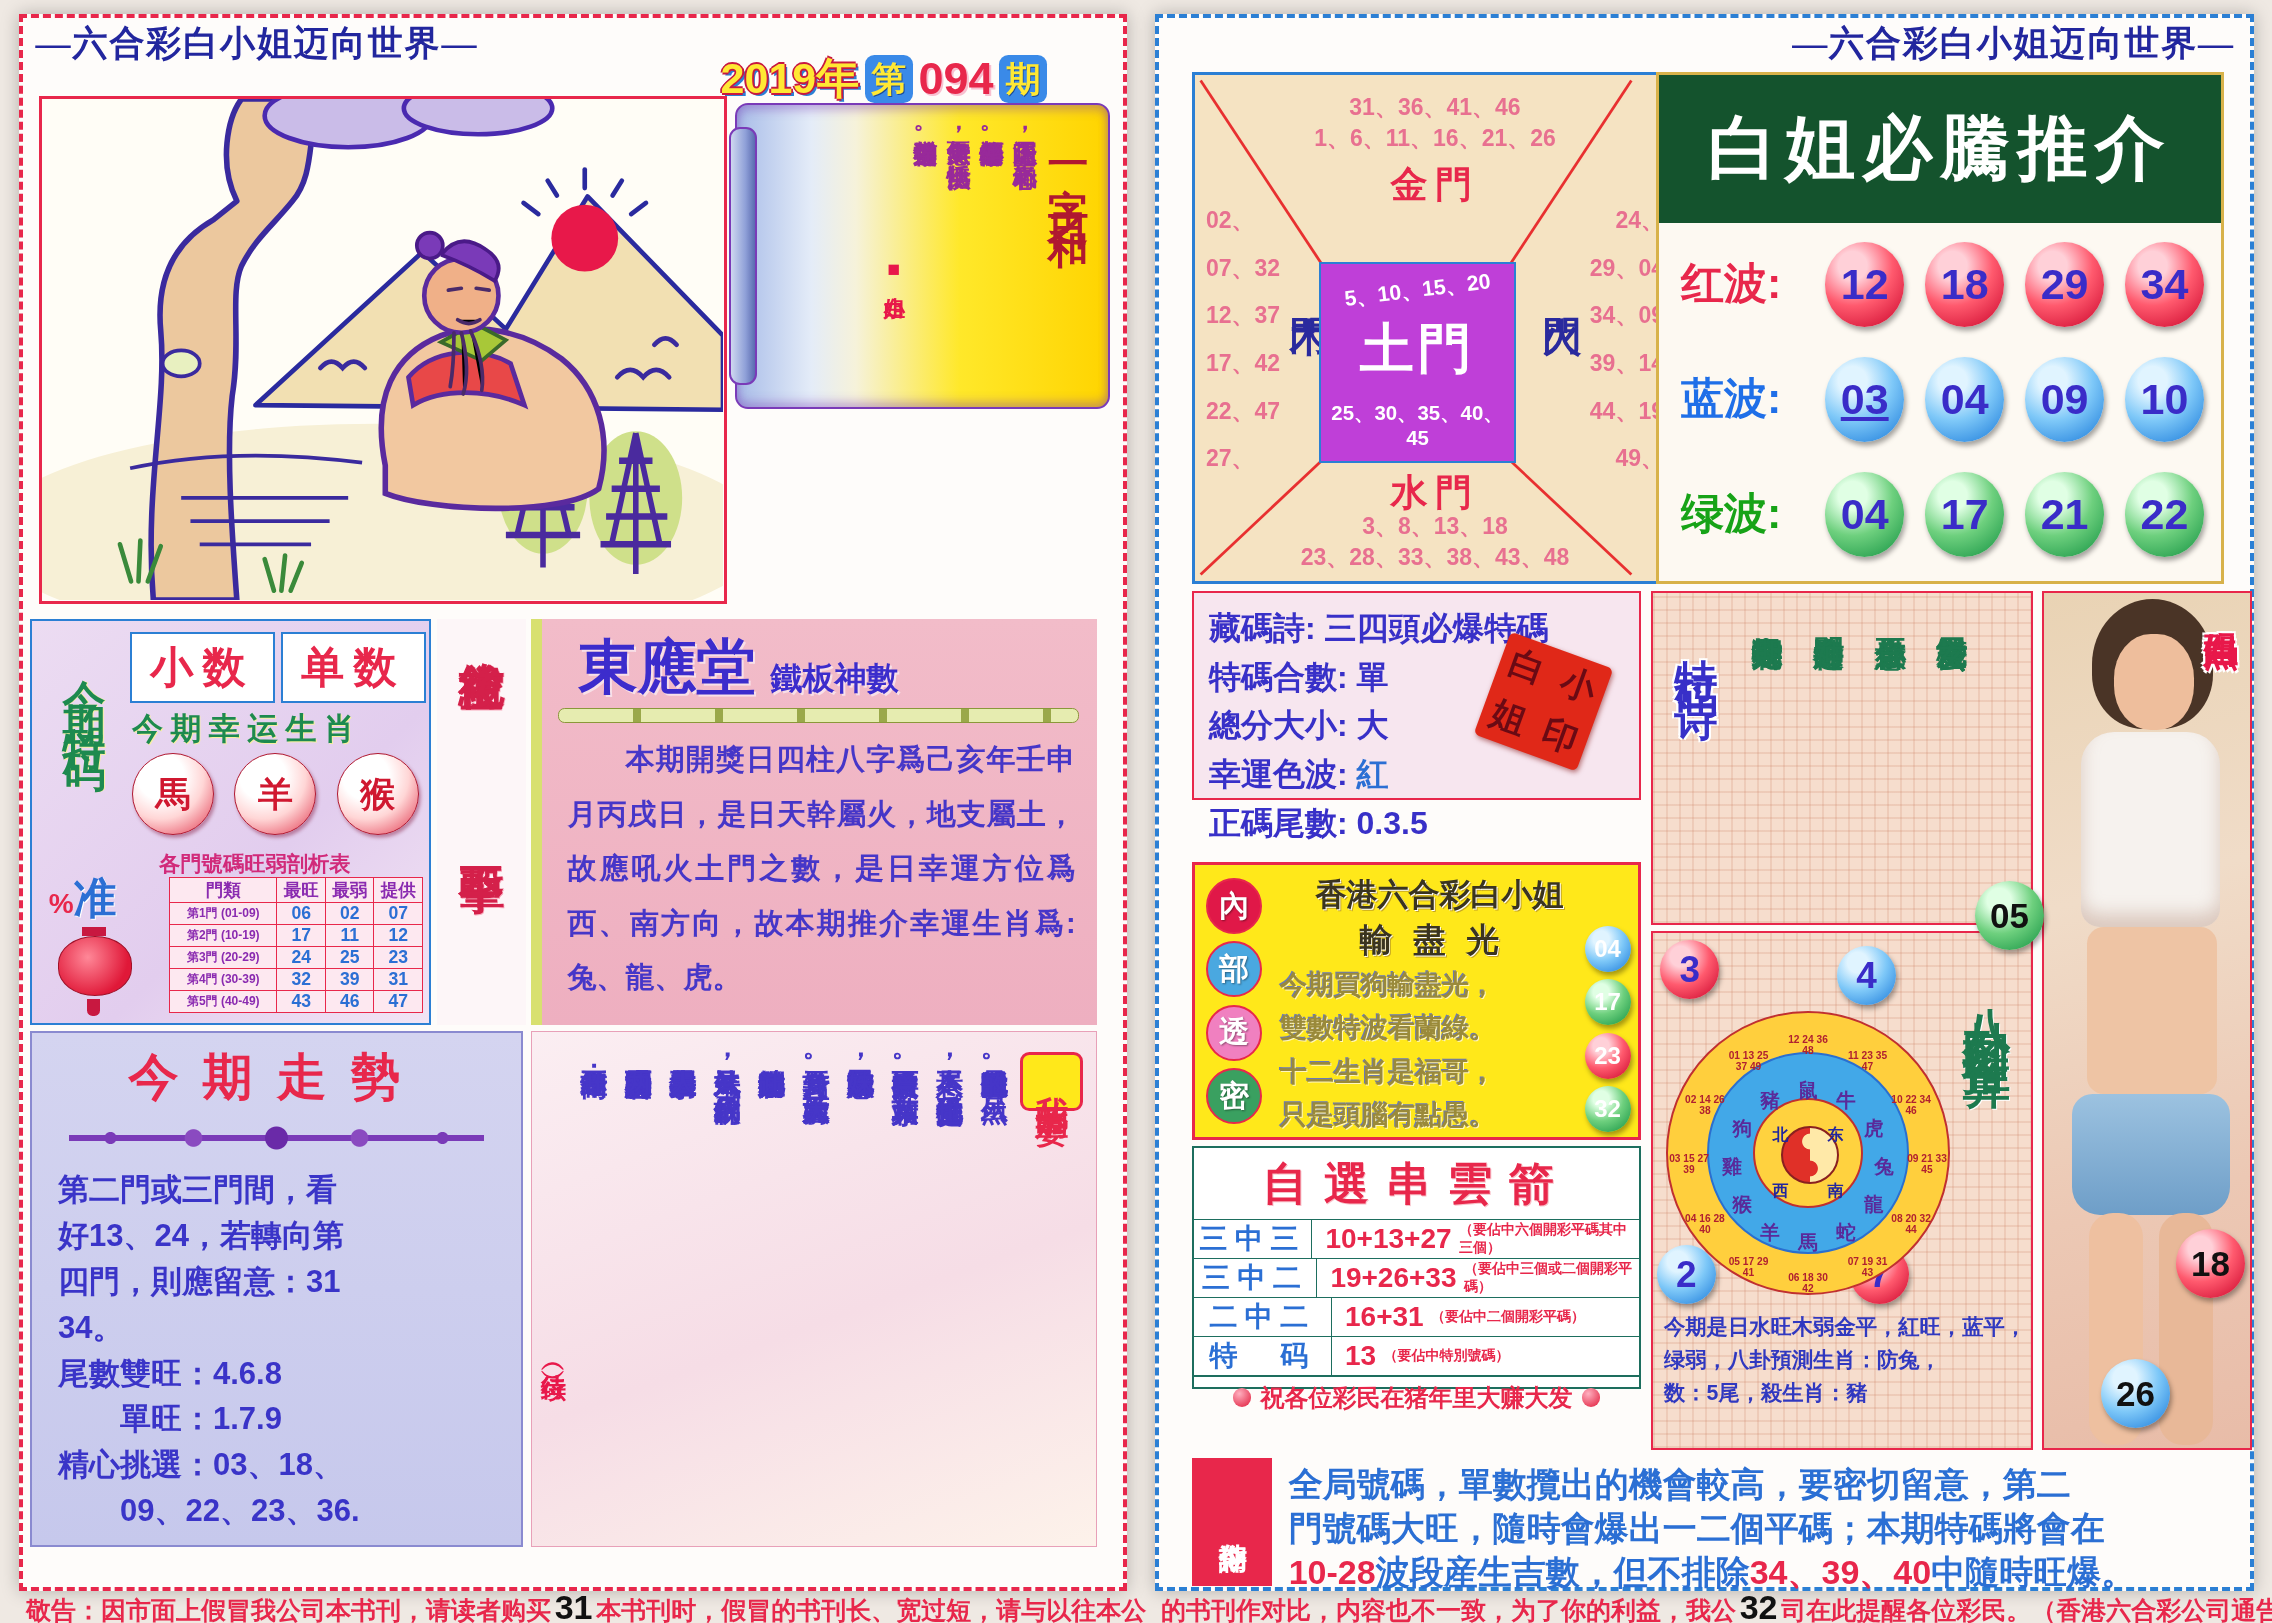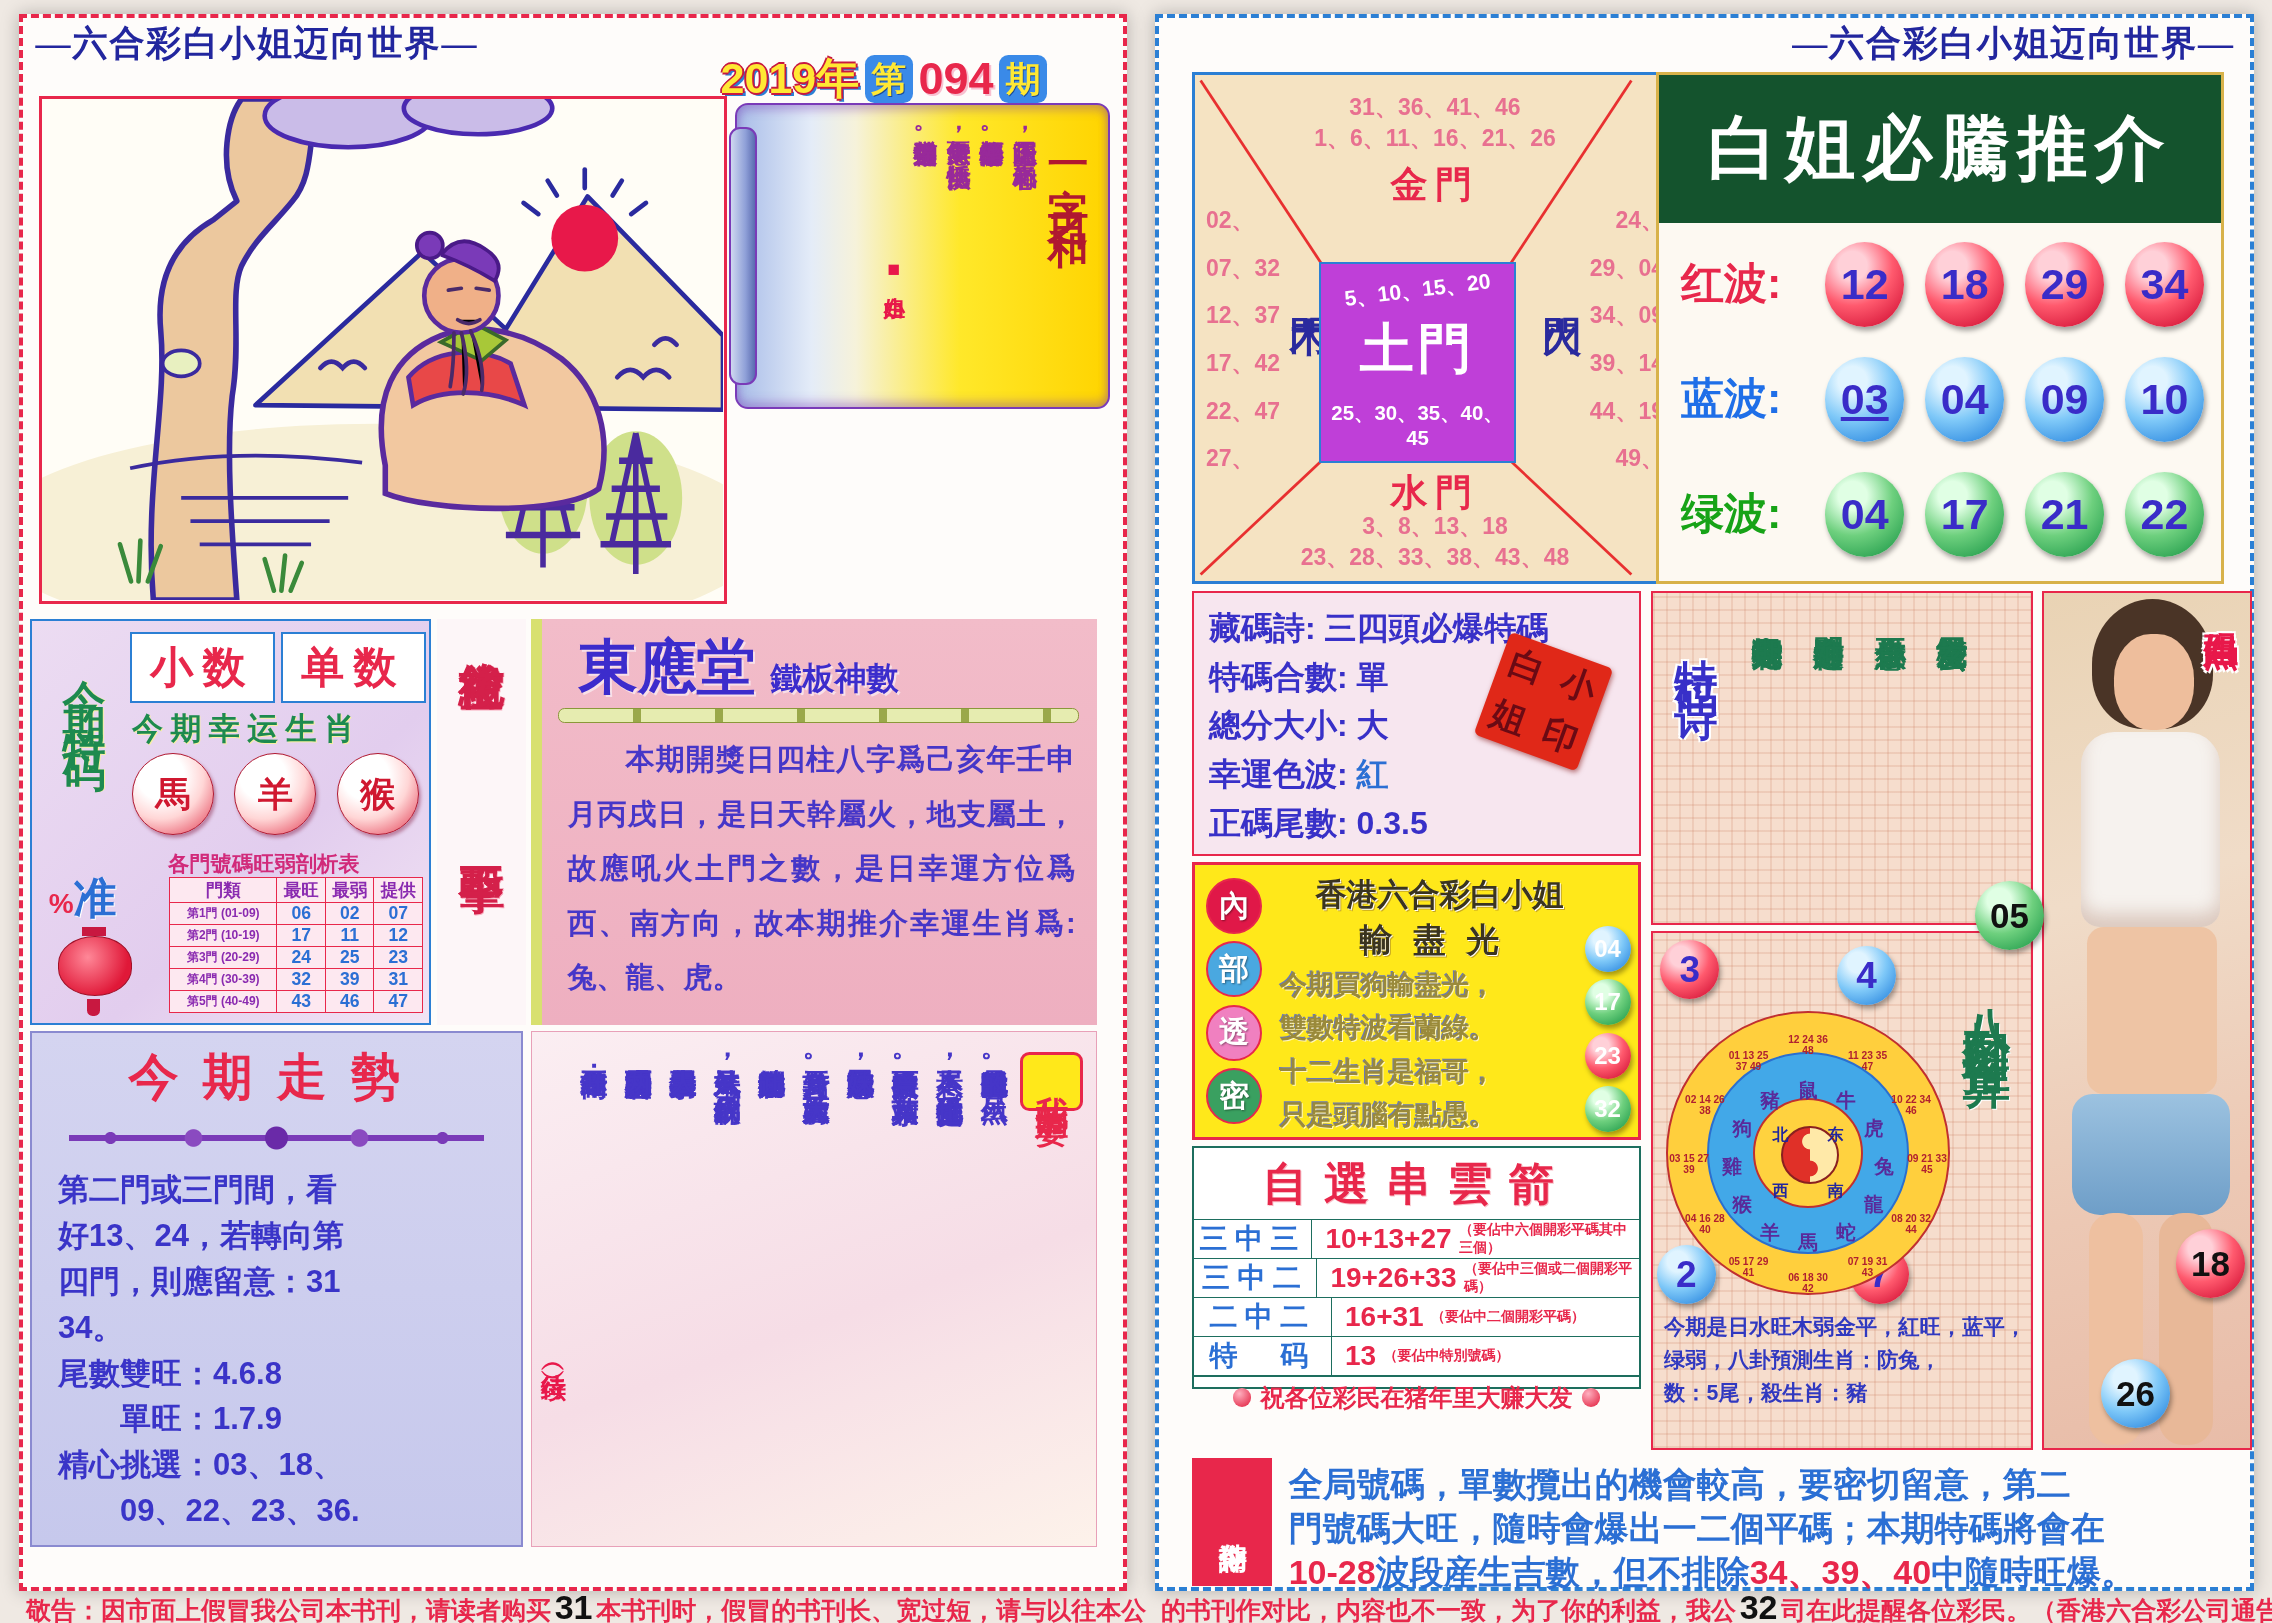--- a/index.html
+++ b/index.html
@@ -188,21 +188,21 @@
     <div class="abs spec-box" style="left:7.4px;top:601px;width:401px;height:406px;">
       <div class="abs vrl green-v" style="left:24px;top:24px;font-size:43px;letter-spacing:24px;">今期特码</div>
       <div class="abs numbox" style="left:98px;top:11px;width:141px;height:67px;">小数</div>
       <div class="abs numbox" style="left:249px;top:11px;width:141px;height:67px;">单数</div>
       <div class="abs green-v" style="left:100px;top:87px;font-size:31px;letter-spacing:7.4px;">今期幸运生肖</div>
       <div class="abs" style="left:100px;top:132px;display:flex;gap:20.4px;">
         <div class="zball" style="width:80px;height:80px;">馬</div>
         <div class="zball" style="width:80px;height:80px;">羊</div>
         <div class="zball" style="width:80px;height:80px;">猴</div>
       </div>
-      <div class="abs" style="left:136px;top:228px;font-size:21.3px;font-weight:bold;color:#d12a7a;">各門號碼旺弱剖析表</div>
+      <div class="abs" style="left:127px;top:228px;font-size:21.3px;font-weight:bold;color:#d12a7a;">各門號碼旺弱剖析表</div>
       <table class="ana abs" style="left:137px;top:256px;width:254px;">
         <tbody>
             <tr>
           <th style="width:108px;">門類</th>
           <th style="width:48px;">最旺</th>
           <th style="width:48px;">最弱</th>
           <th style="width:48px;">提供</th>
         </tr>
         <tr>
               <td class="lbl">第1門 (01-09)</td>
@@ -354,21 +354,21 @@
         <div class="wave-row">
           <span class="wave-lbl" style="color:#17a317;">绿波:</span>
           <div class="ball green" style="width:85px;height:85px;font-size:43px;">04</div>
           <div class="ball green" style="width:85px;height:85px;font-size:43px;">17</div>
           <div class="ball green" style="width:85px;height:85px;font-size:43px;">21</div>
           <div class="ball green" style="width:85px;height:85px;font-size:43px;">22</div>
         </div>
       </div>
     </div>
 
-    <div class="abs info" style="left:33px;top:573px;width:449px;height:265px;">
+    <div class="abs info" style="left:33px;top:573px;width:449px;height:209px;">
       <div style="padding:11px 0 0 15px;">
         <div class="info-line">藏碼詩: 三四頭必爆特碼</div>
         <div class="info-line">特碼合數: 單</div>
         <div class="info-line">總分大小: 大</div>
         <div class="info-line"><span>幸運色波: </span><span class="ev red" style="font-size:32px;">紅</span></div>
         <div class="info-line">正碼尾數: 0.3.5</div>
       </div>
       <div class="abs seal" style="right:41px;top:54px;width:109px;height:109px;">
         <span>白</span>
           <span>小</span>

